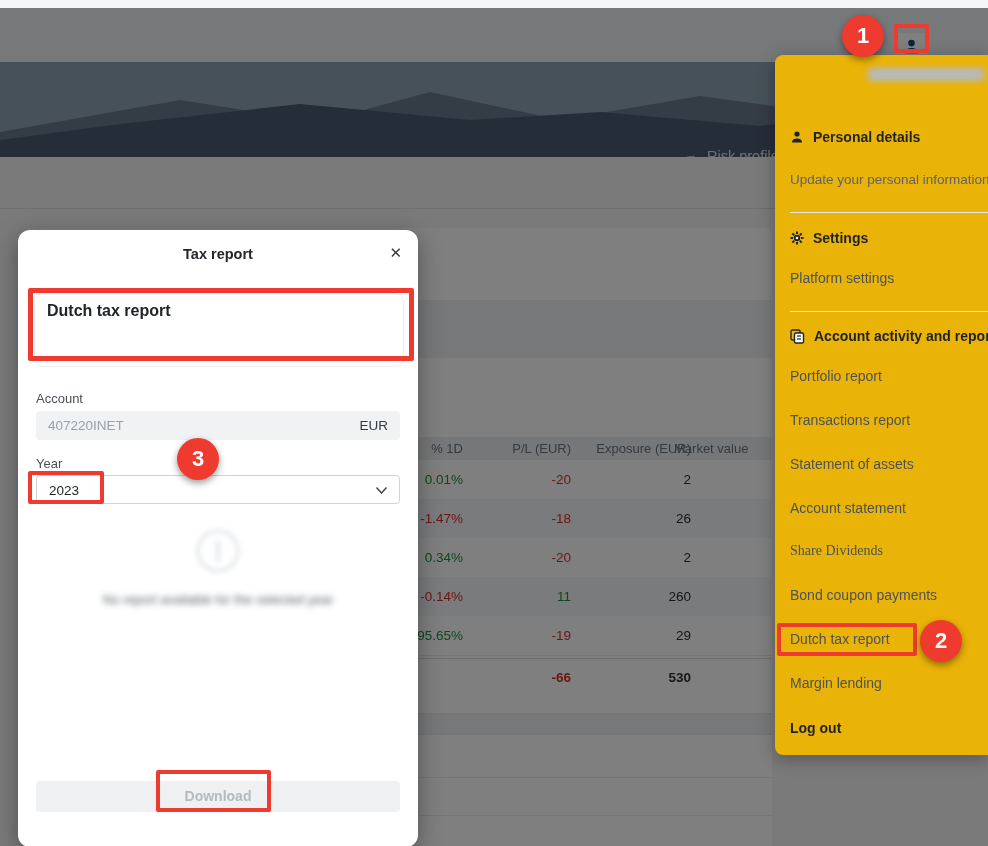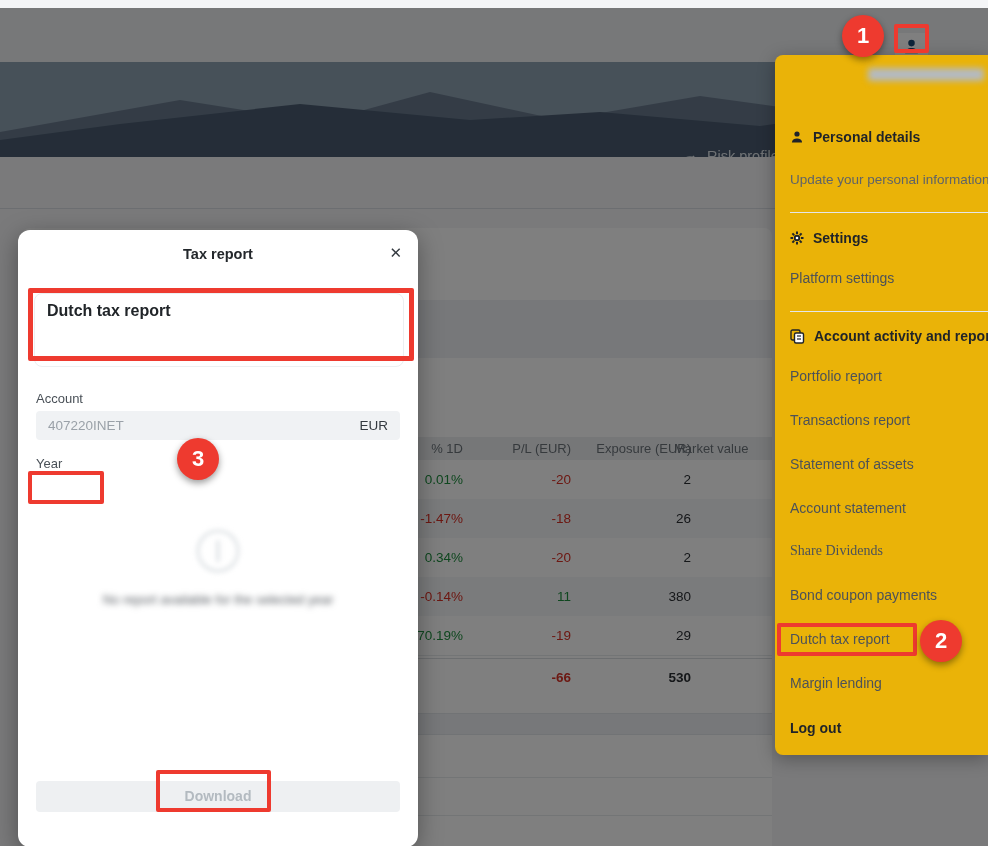--- a/index.html
+++ b/index.html
@@ -149,24 +149,24 @@
       <span class="cell c-exp">26</span>
     </div>
     <div class="trow" style="top:310px;">
       <span class="cell c-pct pos">0.34%</span>
       <span class="cell c-pl neg">-20</span>
       <span class="cell c-exp">2</span>
     </div>
     <div class="trow alt" style="top:349px;">
       <span class="cell c-pct neg">-0.14%</span>
       <span class="cell c-pl pos">11</span>
-      <span class="cell c-exp">380</span>
+      <span class="cell c-exp">260</span>
     </div>
     <div class="trow" style="top:388px;">
-      <span class="cell c-pct pos">70.19%</span>
+      <span class="cell c-pct pos">95.65%</span>
       <span class="cell c-pl neg">-19</span>
       <span class="cell c-exp">29</span>
     </div>
 
     <div id="trow-total">
       <span class="cell c-pl neg">-66</span>
       <span class="cell c-exp">530</span>
     </div>
 
     <div class="band" id="band2"></div>
@@ -241,20 +241,26 @@
     <div id="report-card-title">Dutch tax report</div>
   </div>
 
   <div class="fld-label" style="top:161px;">Account</div>
   <div id="account-field">
     <span id="account-value">407220INET</span>
     <span id="account-cur">EUR</span>
   </div>
 
   <div class="fld-label" style="top:226px;">Year</div>
+  <div id="year-select">
+    <span id="year-value">2023</span>
+    <svg id="year-chevron" width="13" height="9" viewBox="0 0 13 9">
+      <polyline points="1.5,1.5 6.5,7 11.5,1.5" fill="none" stroke="#495057" stroke-width="1.6"></polyline>
+    </svg>
+  </div>
 
   <svg id="empty-icon" width="46" height="46" viewBox="0 0 46 46">
     <circle cx="23" cy="23" r="20" fill="none" stroke="#dfe3e6" stroke-width="3"></circle>
     <rect x="21.2" y="12" width="3.6" height="22" rx="1.8" fill="#dfe3e6"></rect>
   </svg>
   <div id="empty-msg">No report available for the selected year</div>
 
   <div id="download-btn">Download</div>
 </div>
 

